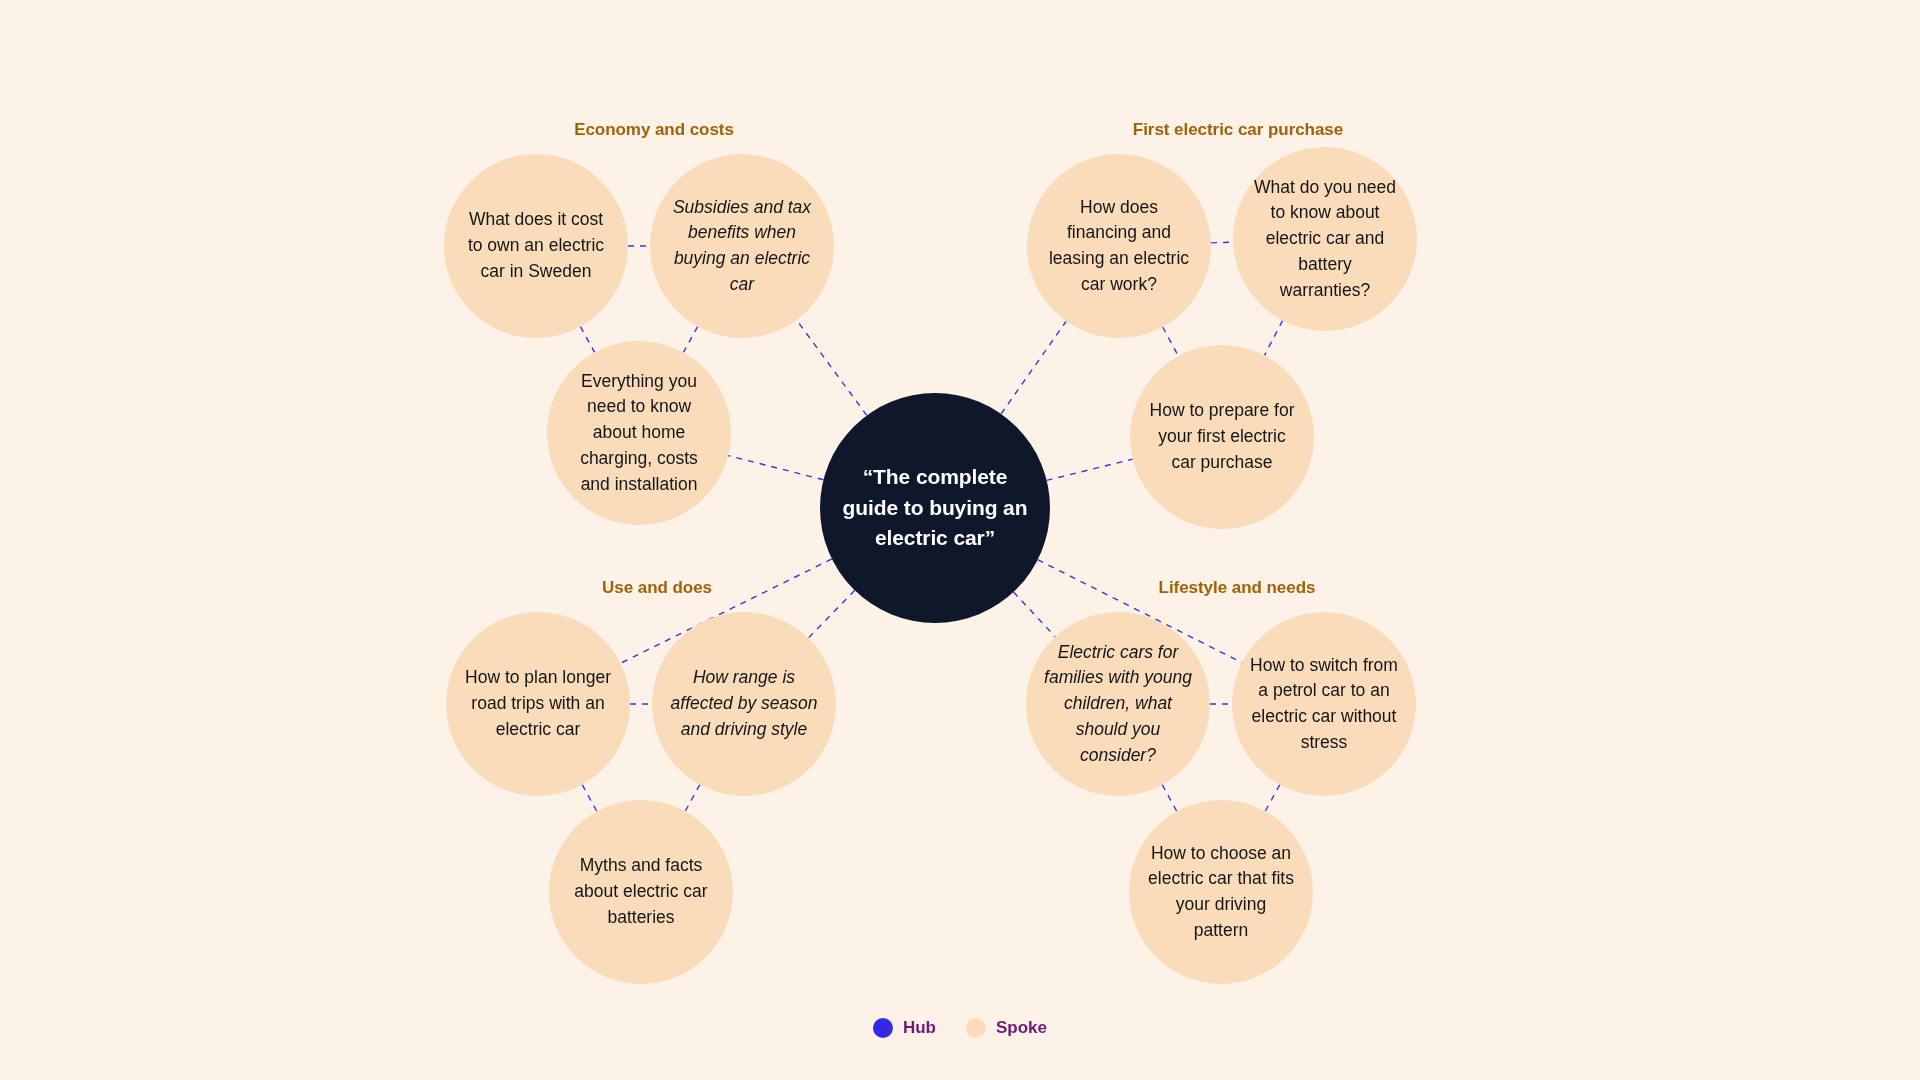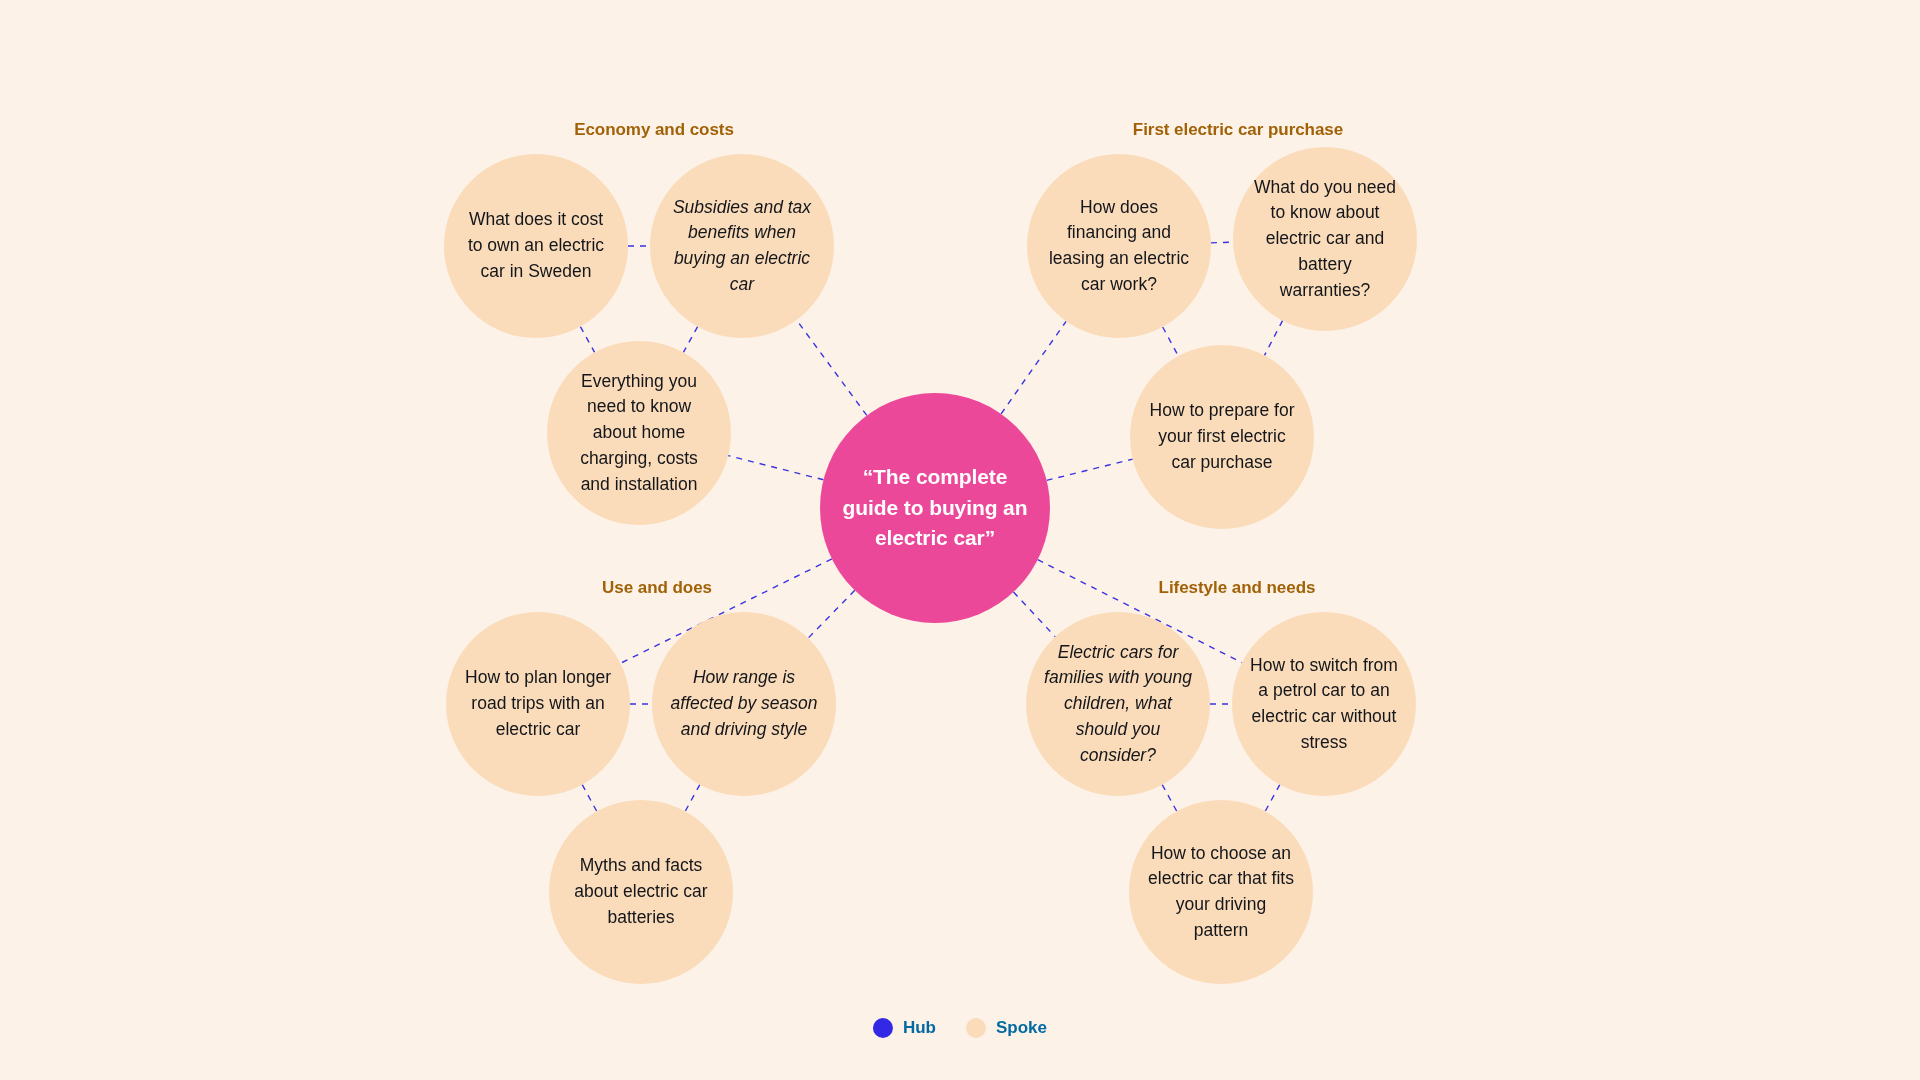--- a/index.html
+++ b/index.html
@@ -41,21 +41,21 @@
   }
   .node-spoke {
     background: #FADCBB;
     color: #14161A;
     font-size: 17.5px;
     line-height: 1.47;
     font-weight: 400;
     padding: 0 18px;
   }
   .node-hub {
-    background: #ec4899;
+    background: #0f172a;
     color: #FFFFFF;
     font-size: 21px;
     line-height: 1.46;
     font-weight: 700;
     padding: 0 22px;
     letter-spacing: -0.1px;
   }
   .node-label {
     display: block;
     width: 100%;
@@ -88,21 +88,21 @@
     width: 20px;
     height: 20px;
     border-radius: 50%;
     display: block;
   }
   .legend-swatch.hub { background: #3329E5; }
   .legend-swatch.spoke { background: #FADCBB; }
   .legend-text {
     font-size: 17px;
     font-weight: 700;
-    color: #0369a1;
+    color: #701a75;
   }
 </style>
 </head>
 <body>
 
 <div id="diagram">
   <svg class="edge-layer" id="edge-layer" viewBox="0 0 1920 1080" preserveAspectRatio="none">
       <line x1="823.5227901955371" y1="479.75408535359895" x2="728.1817678435702" y2="455.59673171712086" stroke="#3A33E0" stroke-width="1.4" stroke-dasharray="6 6"></line>
       <line x1="866.7941660750198" y1="415.4096969515813" x2="796.5646671399842" y2="320.072242438735" stroke="#3A33E0" stroke-width="1.4" stroke-dasharray="6 6"></line>
       <line x1="1001.092736031258" y1="413.88969108592596" x2="1066.1258111749935" y2="321.2882471312592" stroke="#3A33E0" stroke-width="1.4" stroke-dasharray="6 6"></line>

